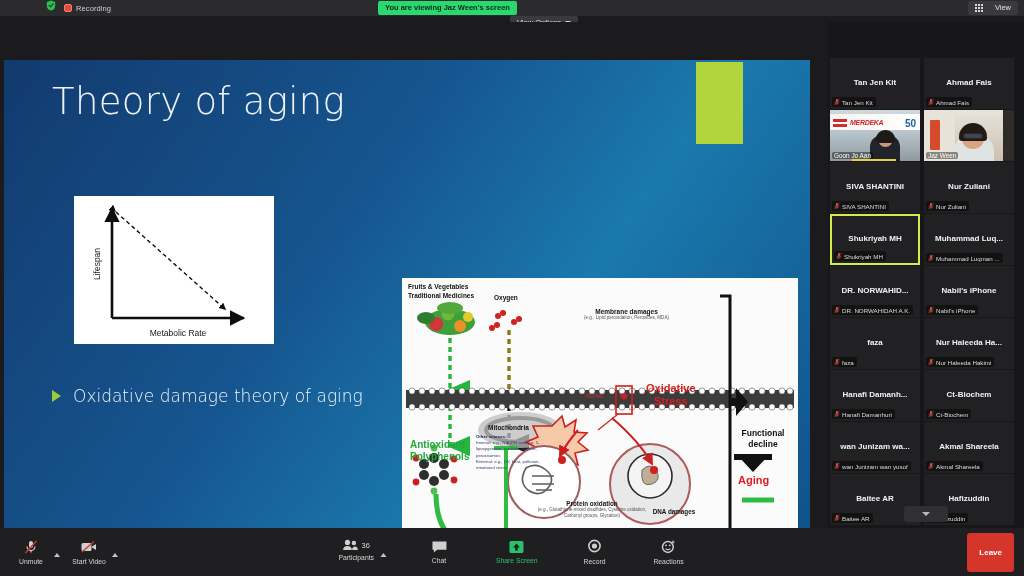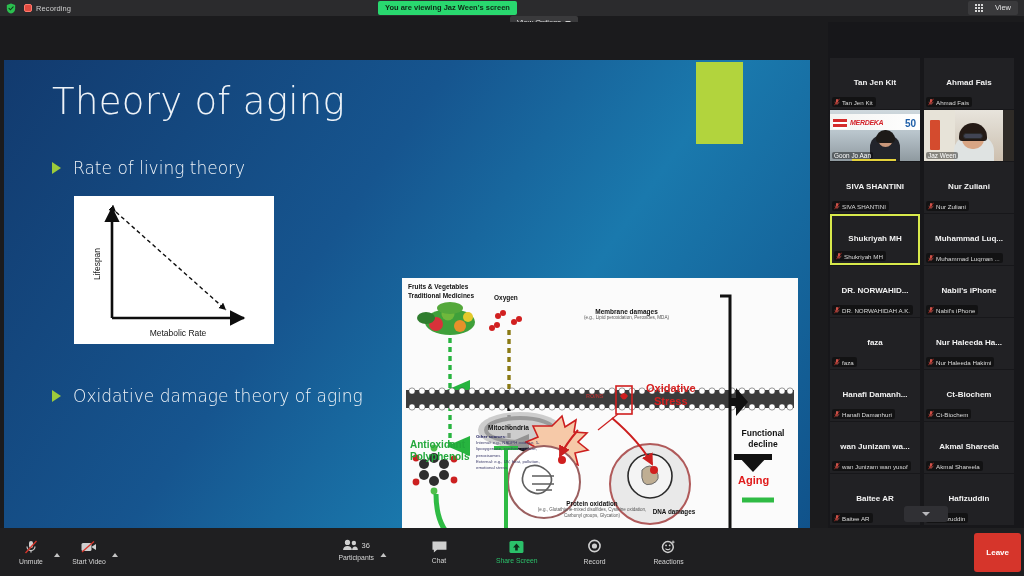--- a/index.html
+++ b/index.html
@@ -7,21 +7,21 @@
     width: 1024px; height: 576px;
     background: #1a1a1a;
     font-family: "Liberation Sans", sans-serif;
     overflow: hidden;
   }
   .app { position: relative; width: 1024px; height: 576px; background: #1b1b1d; }
 
   
   .topbar {
     position: absolute; top: 0; left: 0; width: 1024px; height: 16px;
-    background: #2b2b2d; display: flex; align-items: center;
+    background: #2b2b2d; display: flex;  padding-left: 40px;
   }
   .tb-shield { margin-left: 6px; width: 10px; height: 11px; display:block; }
   .tb-rec { display: flex; align-items: center; margin-left: 8px; gap: 4px; }
   .tb-rec-dot {
     width: 8px; height: 8px; border-radius: 2px;
     background: #e04a3f; border: 1px solid #ff7a6e;
   }
   .tb-rec-label { color: #cfcfcf; font-size: 7.5px; letter-spacing: .1px; }
   .tb-banner {
     position: absolute; left: 378px; top: 1px;
@@ -163,21 +163,21 @@
     display: flex; flex-direction: column; align-items: center; justify-content: center;
     gap: 3px; min-width: 42px; padding: 0 4px;
   }
   .tb-item .lab { color: #d6d6d6; font-size: 6.8px; white-space: nowrap; }
   .tb-item.green .lab { color: #2bc06a; }
   .tb-group { display: flex; align-items: flex-start; gap: 2px; }
   .tb-arrow { width:0;height:0;border-left:3px solid transparent;border-right:3px solid transparent;border-bottom:4px solid #c4c4c4; margin-top:14px; }
   .left-tools { position: absolute; left: 10px; display: flex; gap: 8px; }
   .mid-tools { position: absolute; left: 50%; transform: translateX(-50%); display: flex; gap: 32px; }
   .leave-btn {
-    position: absolute; right: 3px; background: #d6352b; color: #fff;
+    position: absolute; right: 10px; background: #d6352b; color: #fff;
     font-size: 8px; font-weight: bold; padding: 15px 12px; border-radius: 3px; border: none;
   }
   .pcount { color: #d6d6d6; font-size: 7.5px; }
 </style>
 </head>
 <body>
 
 <div class="app">
 
   <div class="topbar">
@@ -210,24 +210,20 @@
     </div>
   </div>
 
   <div class="stage">
     <div class="slide">
 
       <div class="green-block"></div>
 
       <div class="slide-title">Theory of aging</div>
 
-      <div class="bullet-row bullet-1">
-        <span class="bullet-tri"></span>
-        <span class="bullet-text">Rate of living theory</span>
-      </div>
 
       <div class="chart-card">
         <svg class="chart-svg" viewBox="0 0 200 148">
           <defs>
             <marker id="ah" markerWidth="7" markerHeight="7" refX="5.5" refY="3" orient="auto">
               <path d="M0,0 L6,3 L0,6 z" fill="#0d0d0d"></path>
             </marker>
             <marker id="ahs" markerWidth="6" markerHeight="6" refX="5" refY="2.6" orient="auto">
               <path d="M0,0 L5,2.6 L0,5.2 z" fill="#0d0d0d"></path>
             </marker>

